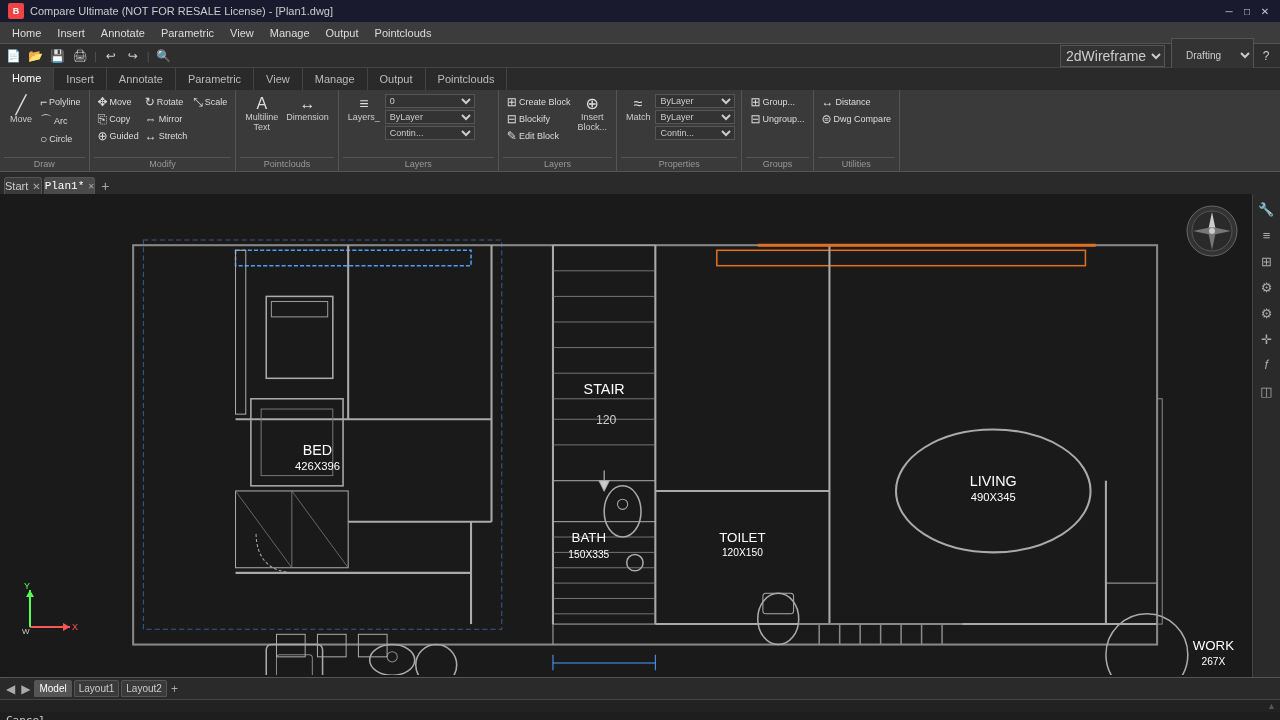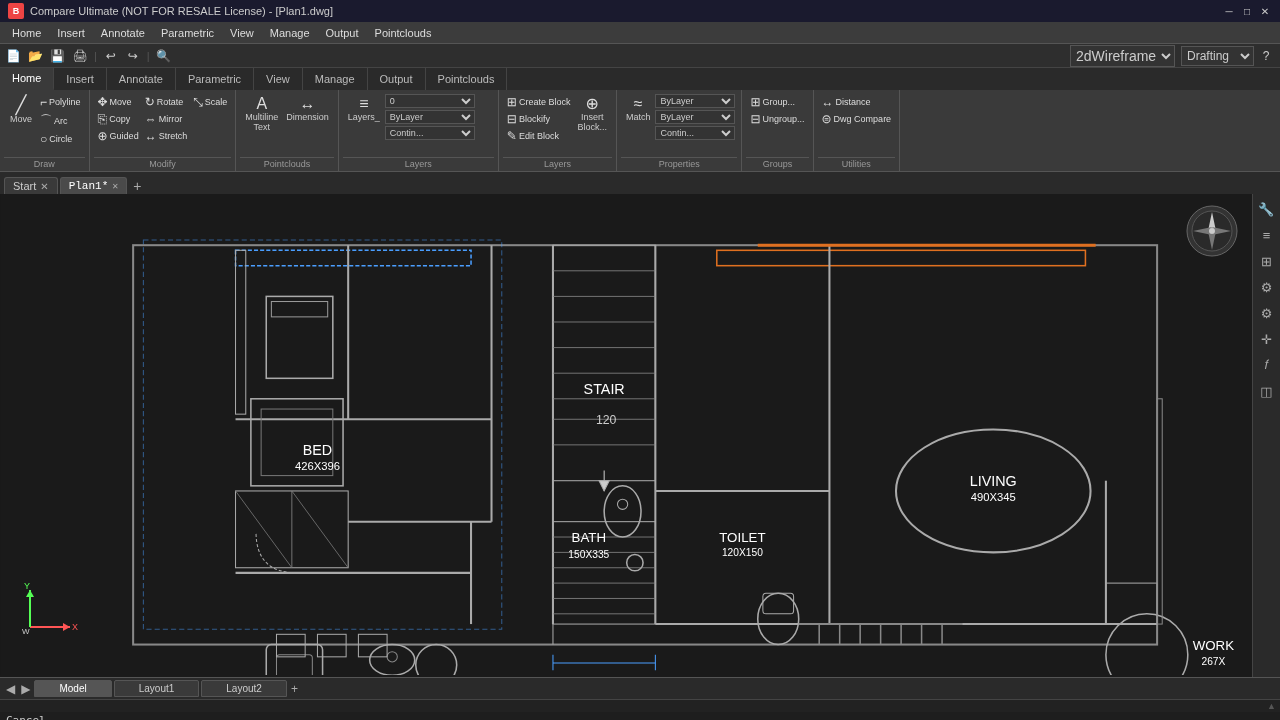--- a/index.html
+++ b/index.html
@@ -145,21 +145,21 @@
       height: 22px;
       display: flex;
       align-items: flex-end;
       padding: 0 4px;
       gap: 2px;
     }
     .doc-tab {
       background: #3a3a3a;
       border: 1px solid #555;
       border-bottom: none;
-      padding: 2px 8px;
+      padding: 2px 0;
       font-size: 11px;
       color: #ccc;
       cursor: pointer;
       display: flex;
       align-items: center;
       gap: 4px;
       border-radius: 3px 3px 0 0;
     }
     .doc-tab.active { background: #4a4a4a; color: #fff; font-family: Liberation Mono, monospace; }
     .doc-tab-close {
@@ -188,21 +188,21 @@
       height: 22px;
       display: flex;
       align-items: center;
       padding: 0 4px;
       gap: 2px;
       border-top: 1px solid #555;
     }
     .layout-tab {
       background: #3a3a3a;
       border: 1px solid #555;
-      padding: 2px 24px;
+      padding: 2px 4px;
       font-size: 10px;
       color: #ccc;
       cursor: pointer;
       border-radius: 2px 2px 0 0;
     }
     .layout-tab.active { background: #555; color: #fff; }
     .layout-nav {
       background: none; border: none; color: #aaa; cursor: pointer; font-size: 12px; padding: 0 2px;
     }
 
@@ -306,21 +306,21 @@
   <button class="qa-btn" title="Undo">↩</button>
   <button class="qa-btn" title="Redo">↪</button>
   <span style="color:#555;margin:0 2px;">|</span>
   <button class="qa-btn" title="Zoom In">🔍</button>
   <span style="flex:1;"></span>
   <select style="background:#333;border:1px solid #555;color:#ccc;font-size:14px;padding:1px;">
     <option>2dWireframe</option>
     <option>3dWireframe</option>
     <option>Realistic</option>
   </select>
-  <select style="background:#333;border:1px solid #555;color:#ccc;font-size:12px;padding:1px;margin-left:4px;">
+  <select style="background:#333;border:1px solid #555;color:#ccc;font-size:10px;padding:10px;margin-left:4px;">
     <option>Drafting</option>
     <option>Modeling</option>
   </select>
   <button class="qa-btn" title="Help">?</button>
 </div>
 
 <div id="ribbon">
   <div id="ribbon-tabs">
     <div class="ribbon-tab active">Home</div>
     <div class="ribbon-tab">Insert</div>

